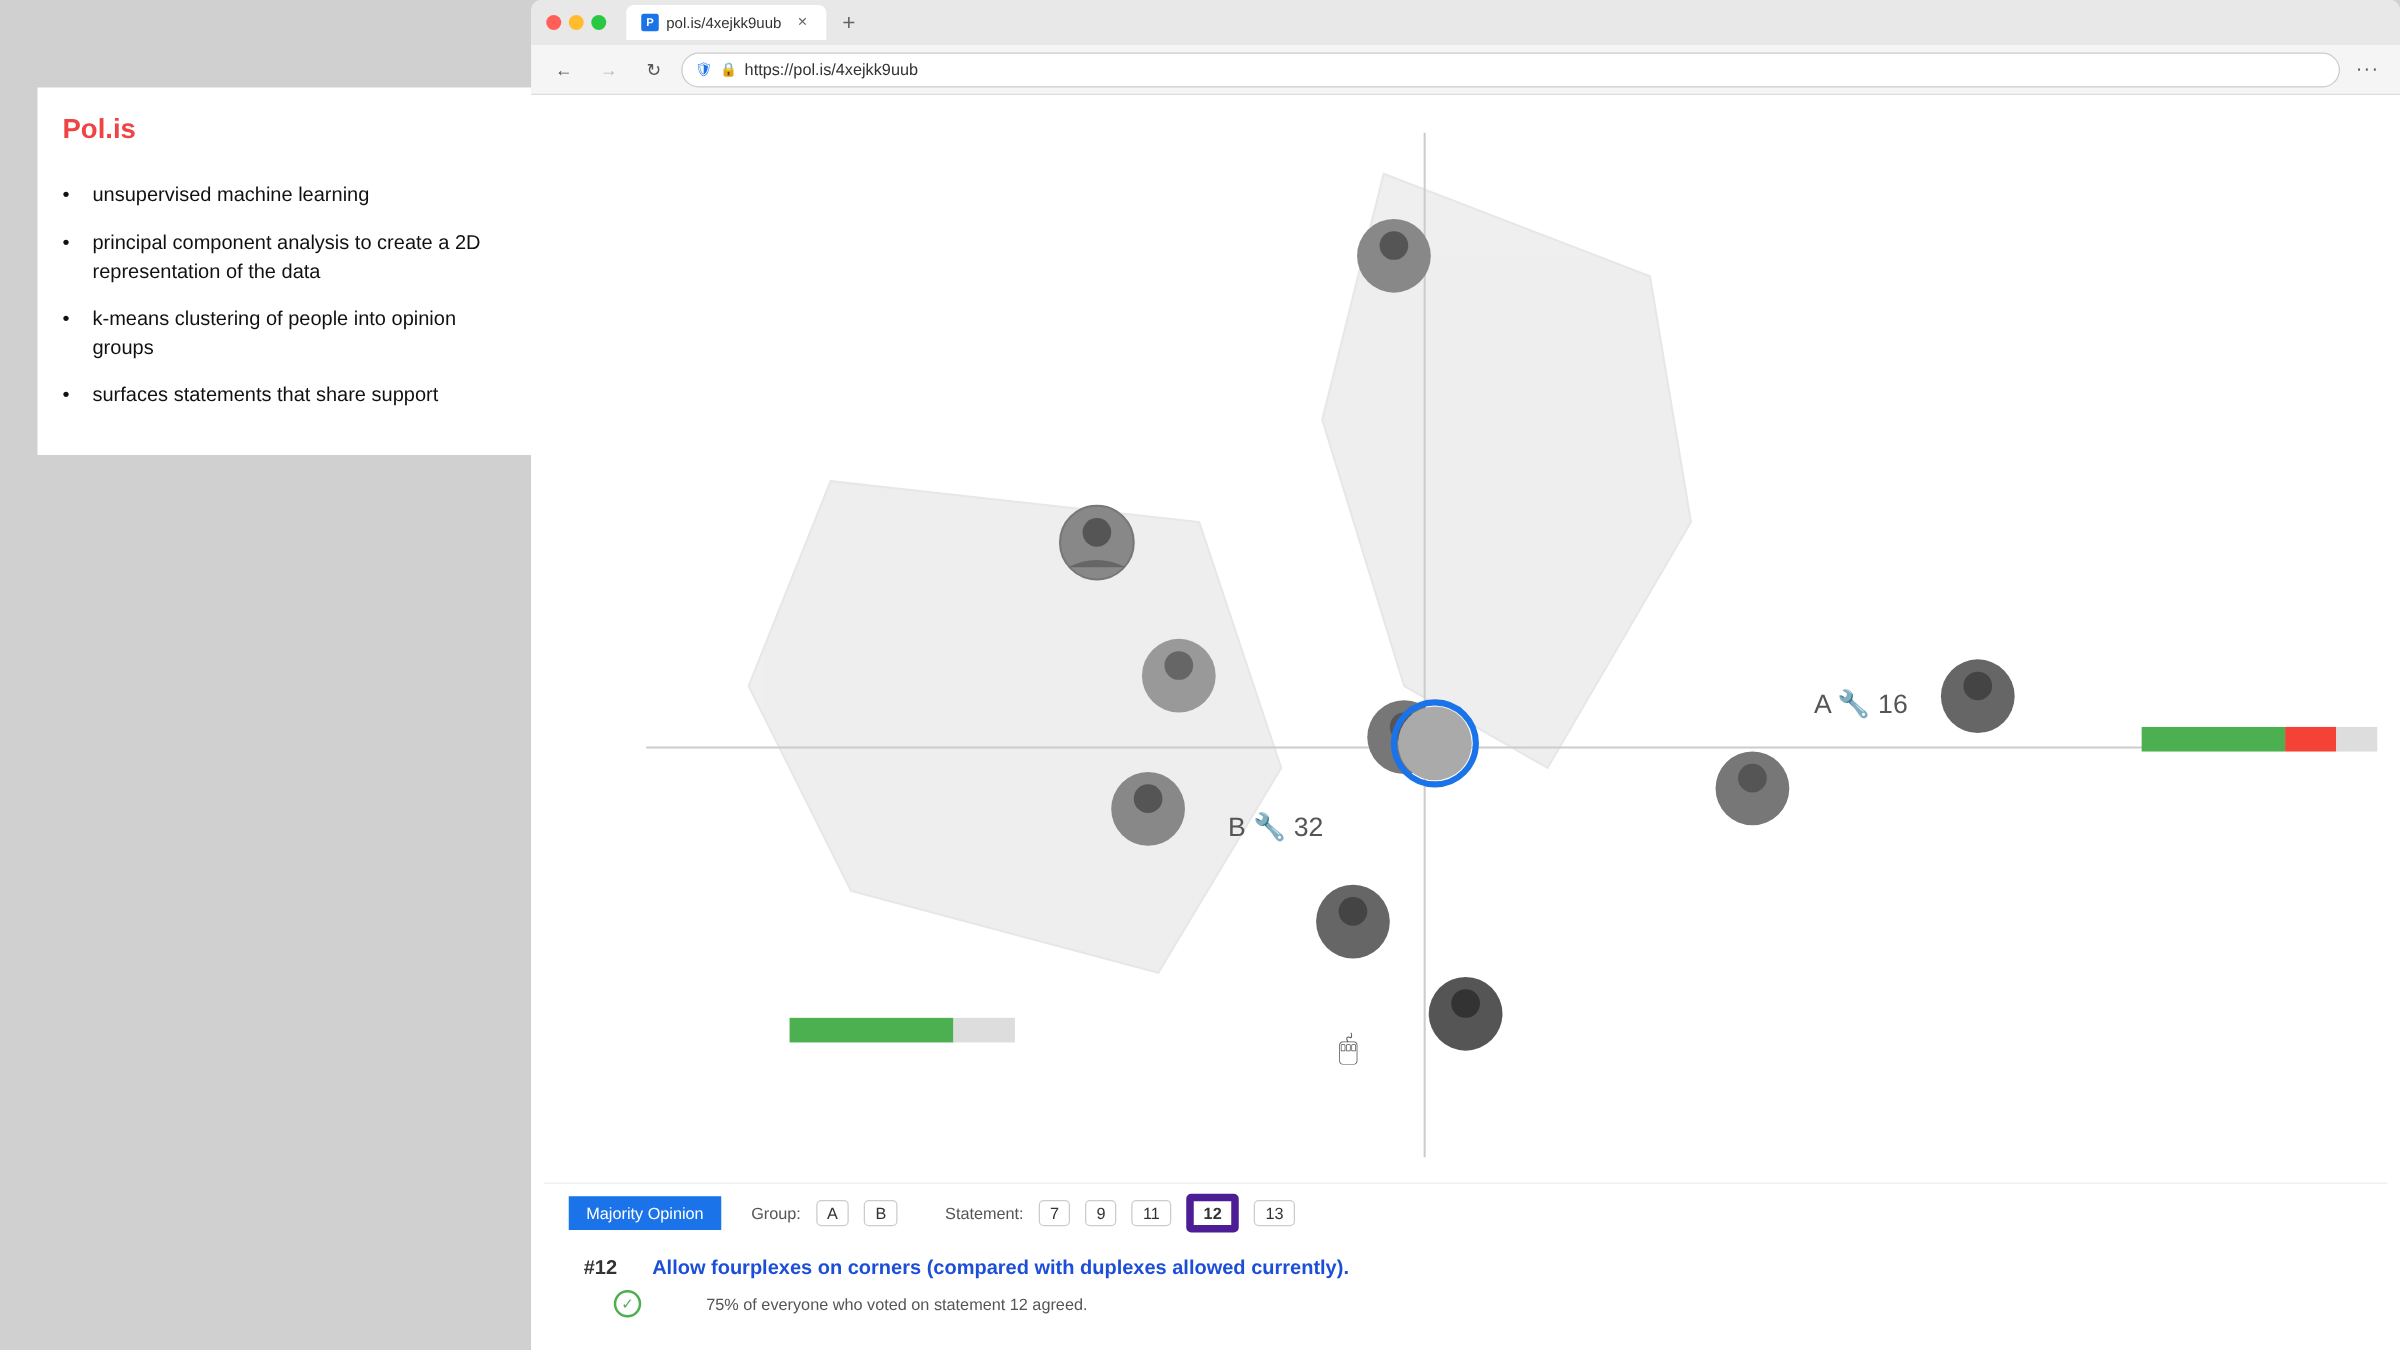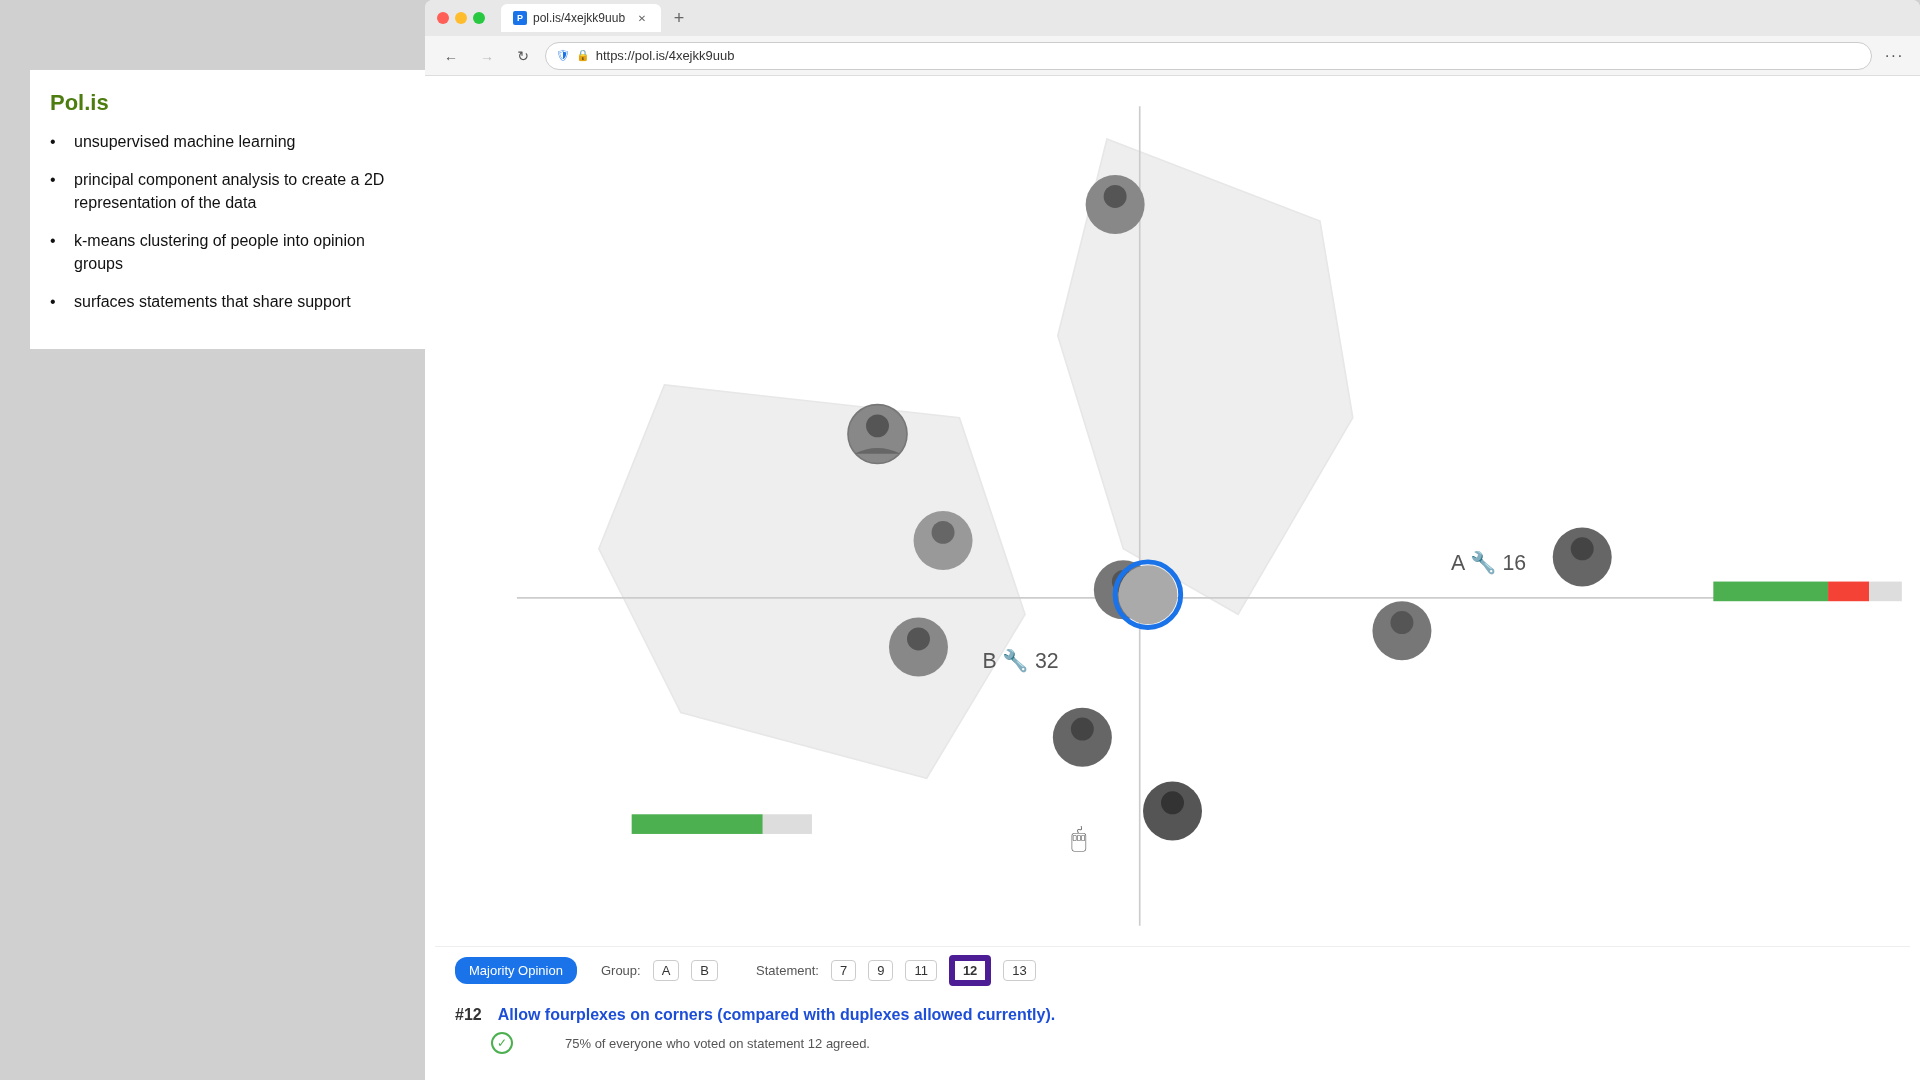--- a/index.html
+++ b/index.html
@@ -179,22 +179,22 @@
       top: 70px;
       left: 30px;
       width: 400px;
       padding: 20px;
       background: white;
     }
 
     .app-title {
       font-size: 22px;
       font-weight: 700;
-      color: #4d7c0f;
-      margin-bottom: 15px;
+      color: #ef4444;
+      margin-bottom: 30px;
     }
 
     .bullet-list {
       list-style: none;
       padding: 0;
     }
 
     .bullet-list li {
       font-size: 16px;
       color: #111;
@@ -239,21 +239,21 @@
       align-items: center;
       padding: 8px 20px;
       gap: 12px;
       border-top: 1px solid #eee;
     }
 
     .majority-btn {
       background: #1a73e8;
       color: white;
       border: none;
-      border-radius: 12px;
+      border-radius: 0;
       padding: 6px 14px;
       font-size: 13px;
       font-weight: 500;
       cursor: pointer;
     }
 
     .group-label {
       font-size: 13px;
       color: #555;
       margin-left: 12px;
@@ -445,21 +445,21 @@
         <div class="group-tag">B</div>
         <span class="stmt-label">Statement:</span>
         <div class="stmt-num">7</div>
         <div class="stmt-num">9</div>
         <div class="stmt-num">11</div>
         <div class="stmt-num active">12</div>
         <div class="stmt-num">13</div>
       </div>
 
       <div class="statement-info">
-        <div style="display:flex; align-items:center; gap: 4px;">
+        <div style="display:flex; align-items:center; gap: 16px; margin-left: 12px;">
           <span class="stmt-id">#12</span>
           <span class="stmt-text">Allow fourplexes on corners (compared with duplexes allowed currently).</span>
         </div>
         <div class="stmt-agree">
           <div class="check-circle">✓</div>
           <span class="agree-text">75% of everyone who voted on statement 12 agreed.</span>
         </div>
       </div>
     </div>
   </div>

